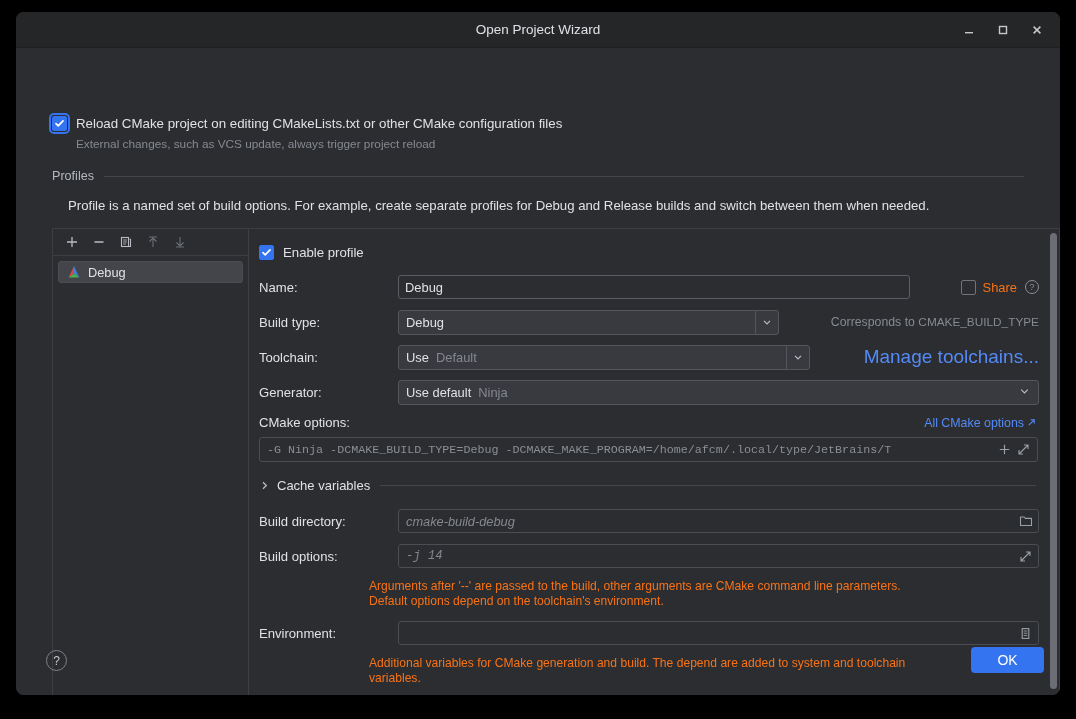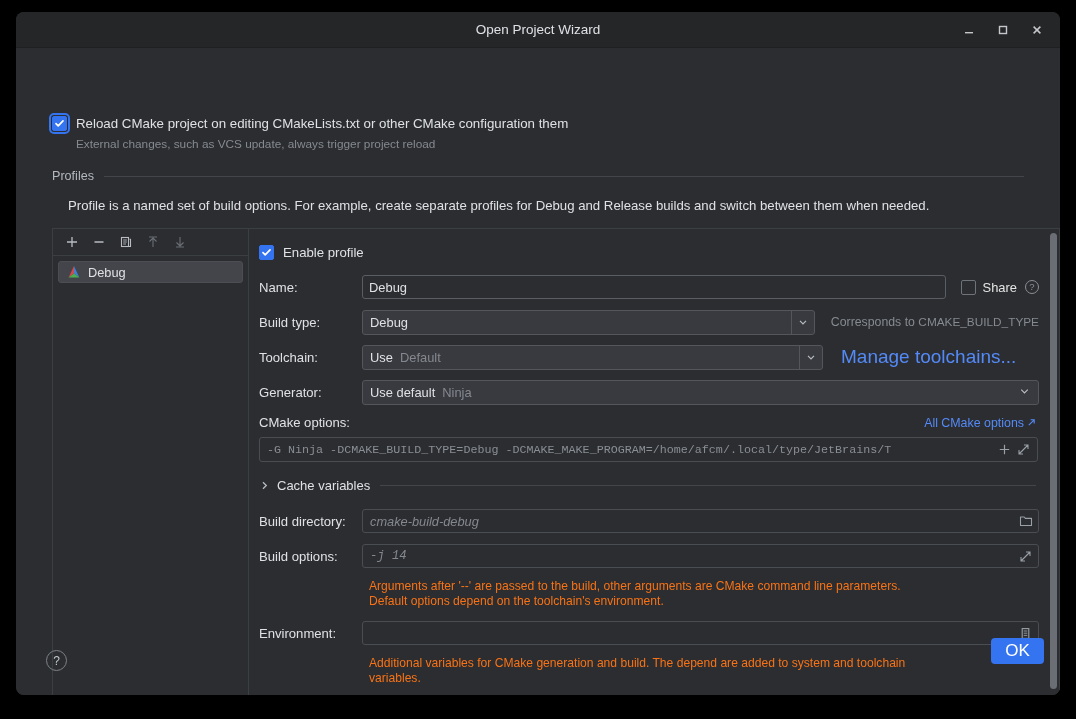--- a/index.html
+++ b/index.html
@@ -136,21 +136,21 @@
     overflow: hidden;
   }
   .detail-inner {
     position: absolute; left: 0; top: 0; right: 0; bottom: 0;
     padding: 16px 20px 0 10px;
   }
 
   .enable-row { display: flex; align-items: center; margin-bottom: 15px; }
   .enable-label { font-size: 13.2px; color: #dfe1e5; margin-left: 9px; }
 
-  .frow { display: flex; align-items: center; margin-bottom: 11px; height: 24px; }
+  .frow { display: flex; align-items: center; margin-bottom: 11px; height: 24px; gap: 36px; }
   .flabel {
     width: 103px; flex: none;
     font-size: 13.1px; color: #dfe1e5;
   }
 
   .tfield {
     height: 24px;
     background: #2b2d30;
     border: 1px solid #5a5d63;
     border-radius: 3px;
@@ -186,21 +186,21 @@
   .muted { color: #85888f; }
   .mono { font-family: "Liberation Mono", monospace; }
 
   .sidenote {
     font-size: 12.3px; color: #868a91; margin-left: 16px;
     white-space: nowrap;
   }
   .sidenote .code { font-family: Liberation Sans, sans-serif; font-size: 11.8px; }
 
   .share-wrap { display: flex; align-items: center; margin-left: 15px; }
-  .share-label { font-size: 12.9px; color: #e5e5e5; margin-left: 7px; }
+  .share-label { font-size: 12.9px; color: #f97316; margin-left: 7px; }
   .help-circle {
     width: 14px; height: 14px; border-radius: 50%;
     border: 1px solid #8b8f96;
     margin-left: 8px;
     display: flex; align-items: center; justify-content: center;
     font-size: 9.5px; color: #8b8f96;
     line-height: 1;
   }
   .link { color: #548af7; font-size: 19px; margin-left: 18px; white-space: nowrap; }
 
@@ -274,26 +274,26 @@
     height: 58px;
   }
   .help-btn {
     position: absolute; left: 30px; top: 13px;
     width: 21px; height: 21px; border-radius: 50%;
     border: 1px solid #7e8288;
     display: flex; align-items: center; justify-content: center;
     font-size: 12px; color: #c5c7ca;
   }
   .ok-btn {
-    position: absolute; right: 16px; top: 1px;
-    width: 53px; height: 26px;
+    position: absolute; right: 16px; top: 10px;
+    width: 73px; height: 26px;
     background: #3574f0;
     border-radius: 4px;
     display: flex; align-items: center; justify-content: center;
-    font-size: 17px; color: #ffffff;
+    font-size: 14px; color: #ffffff;
   }
 </style>
 </head>
 <body>
 
 <div class="window">
 
   <div class="titlebar">
     <div class="title-text">Open Project Wizard</div>
     <div class="win-controls">
@@ -317,21 +317,21 @@
 
   <div class="content">
 
     <div class="reload-row">
       <div class="reload-line">
         <div class="cb checked focused">
           <svg width="11" height="11" viewBox="0 0 11 11">
               <path d="M2 5.6 L4.2 7.8 L9 2.8" stroke="#ffffff" stroke-width="1.7" fill="none" stroke-linecap="round" stroke-linejoin="round"></path>
             </svg>
         </div>
-        <div class="reload-label">Reload CMake project on editing CMakeLists.txt or other CMake configuration them</div>
+        <div class="reload-label">Reload CMake project on editing CMakeLists.txt or other CMake configuration files</div>
       </div>
       <div class="reload-sub">External changes, such as VCS update, always trigger project reload</div>
     </div>
 
     <div class="profiles-sep">
       <div class="profiles-sep-label">Profiles</div>
       <div class="profiles-sep-line"></div>
     </div>
 
     <div class="profiles-desc">Profile is a named set of build options. For example, create separate profiles for Debug and Release builds and switch between them when needed.</div>

